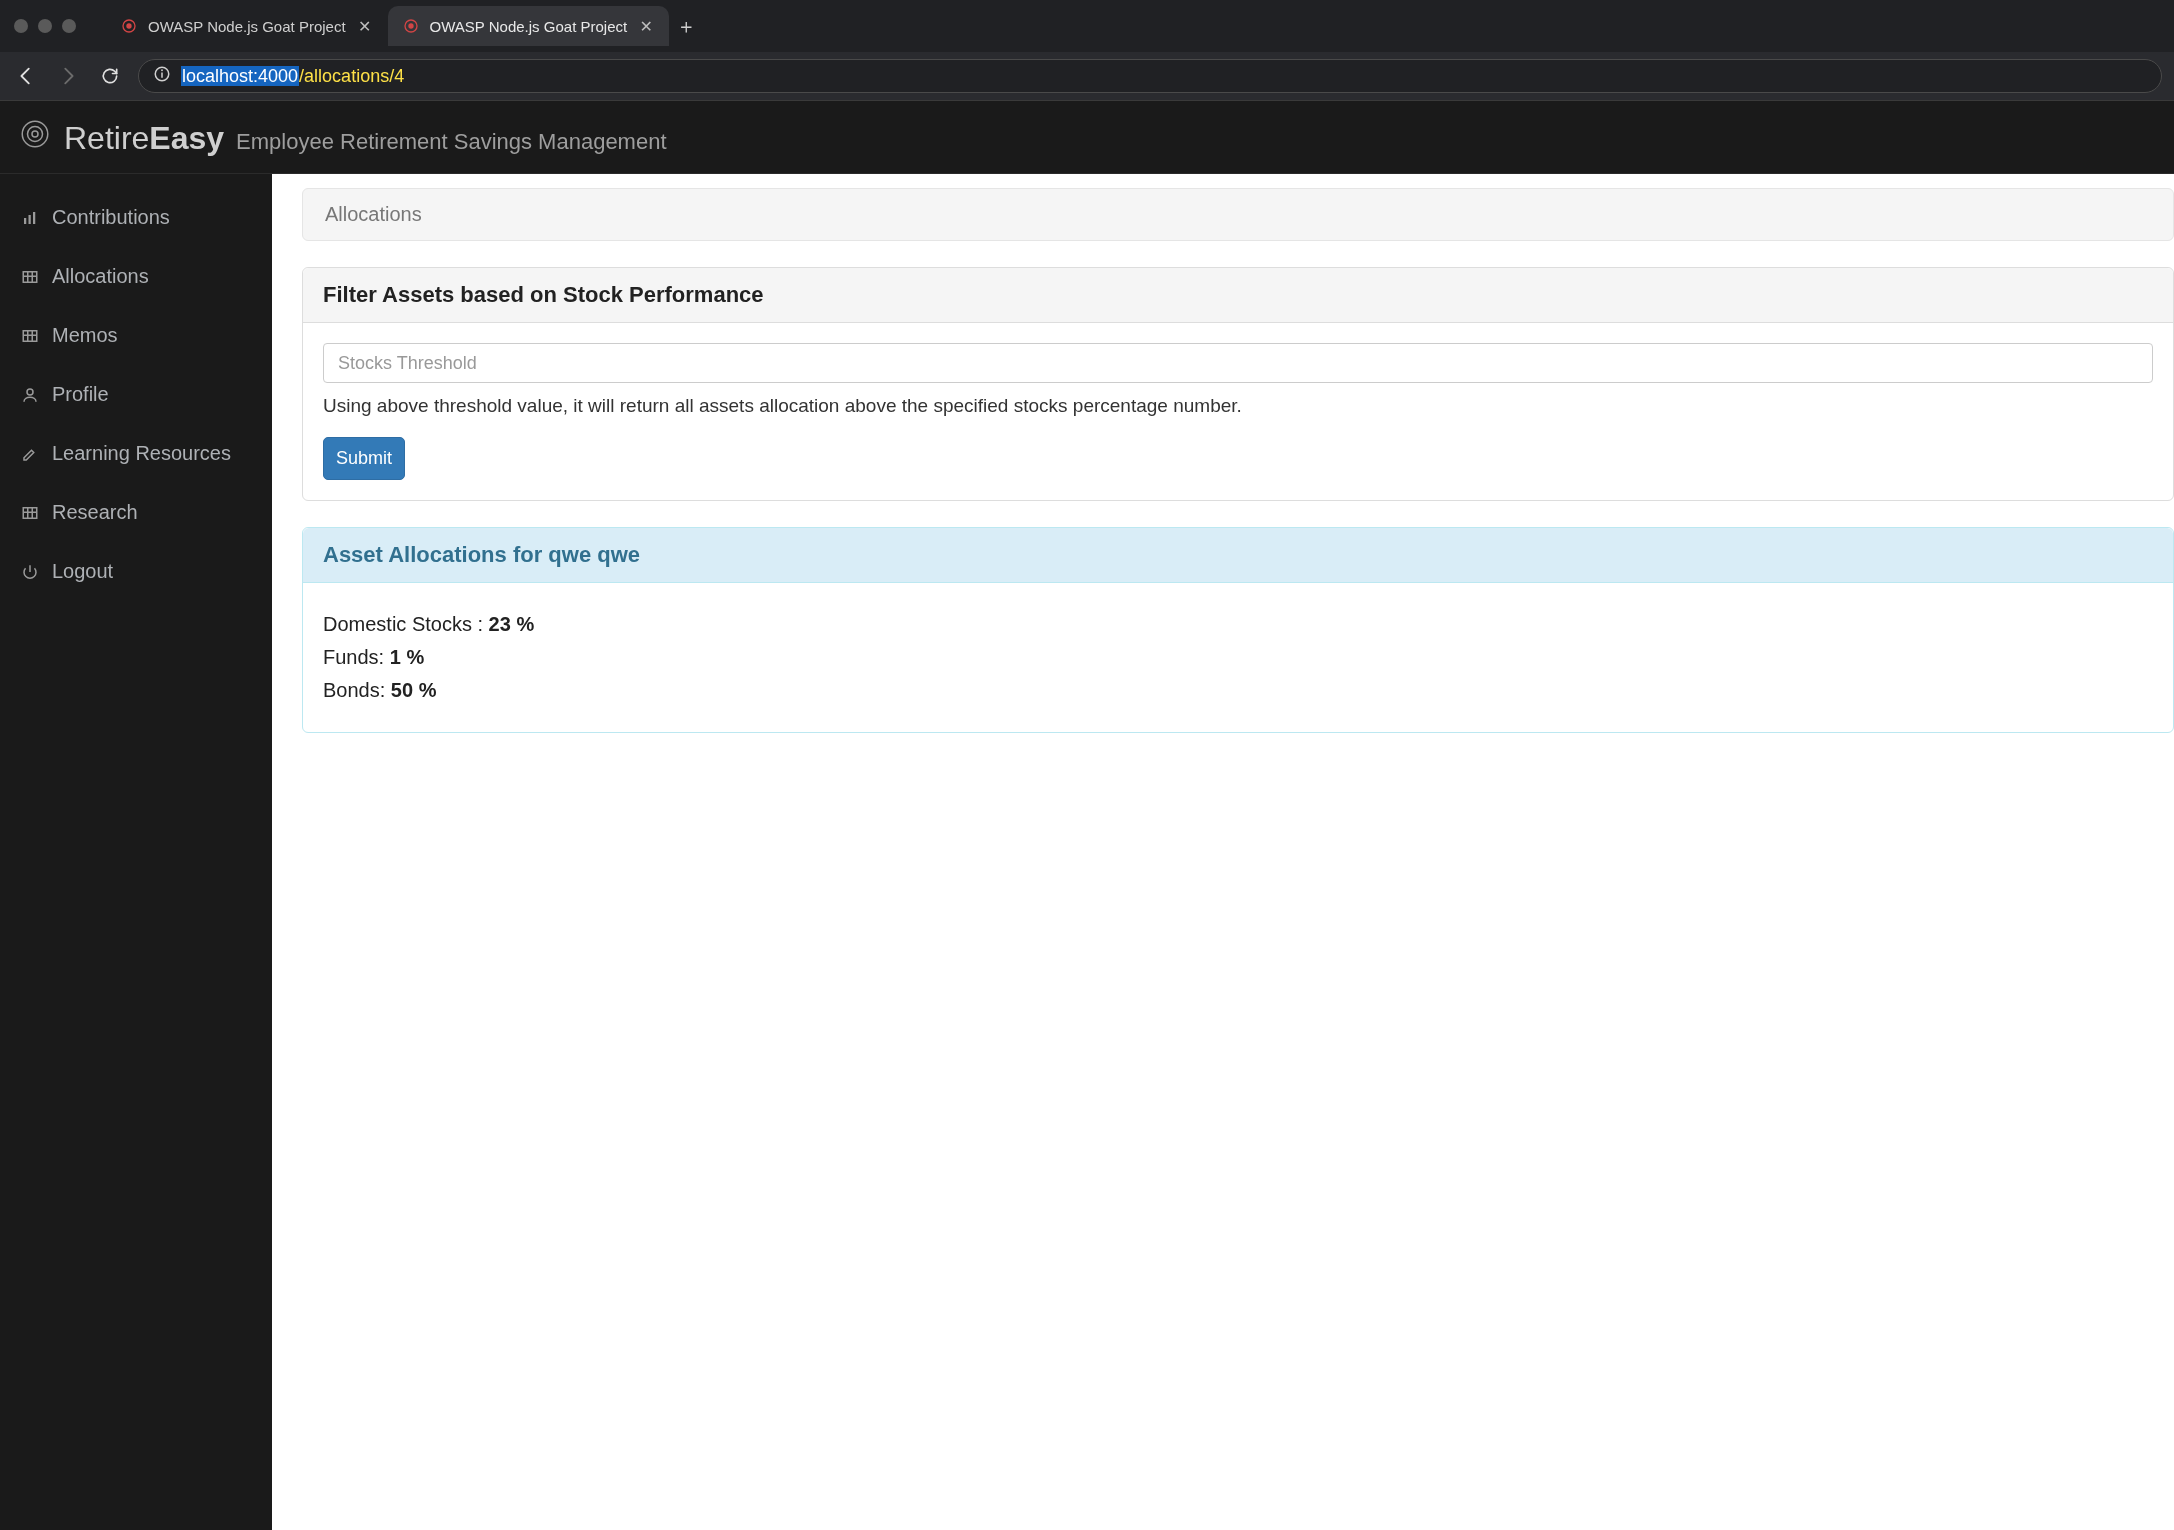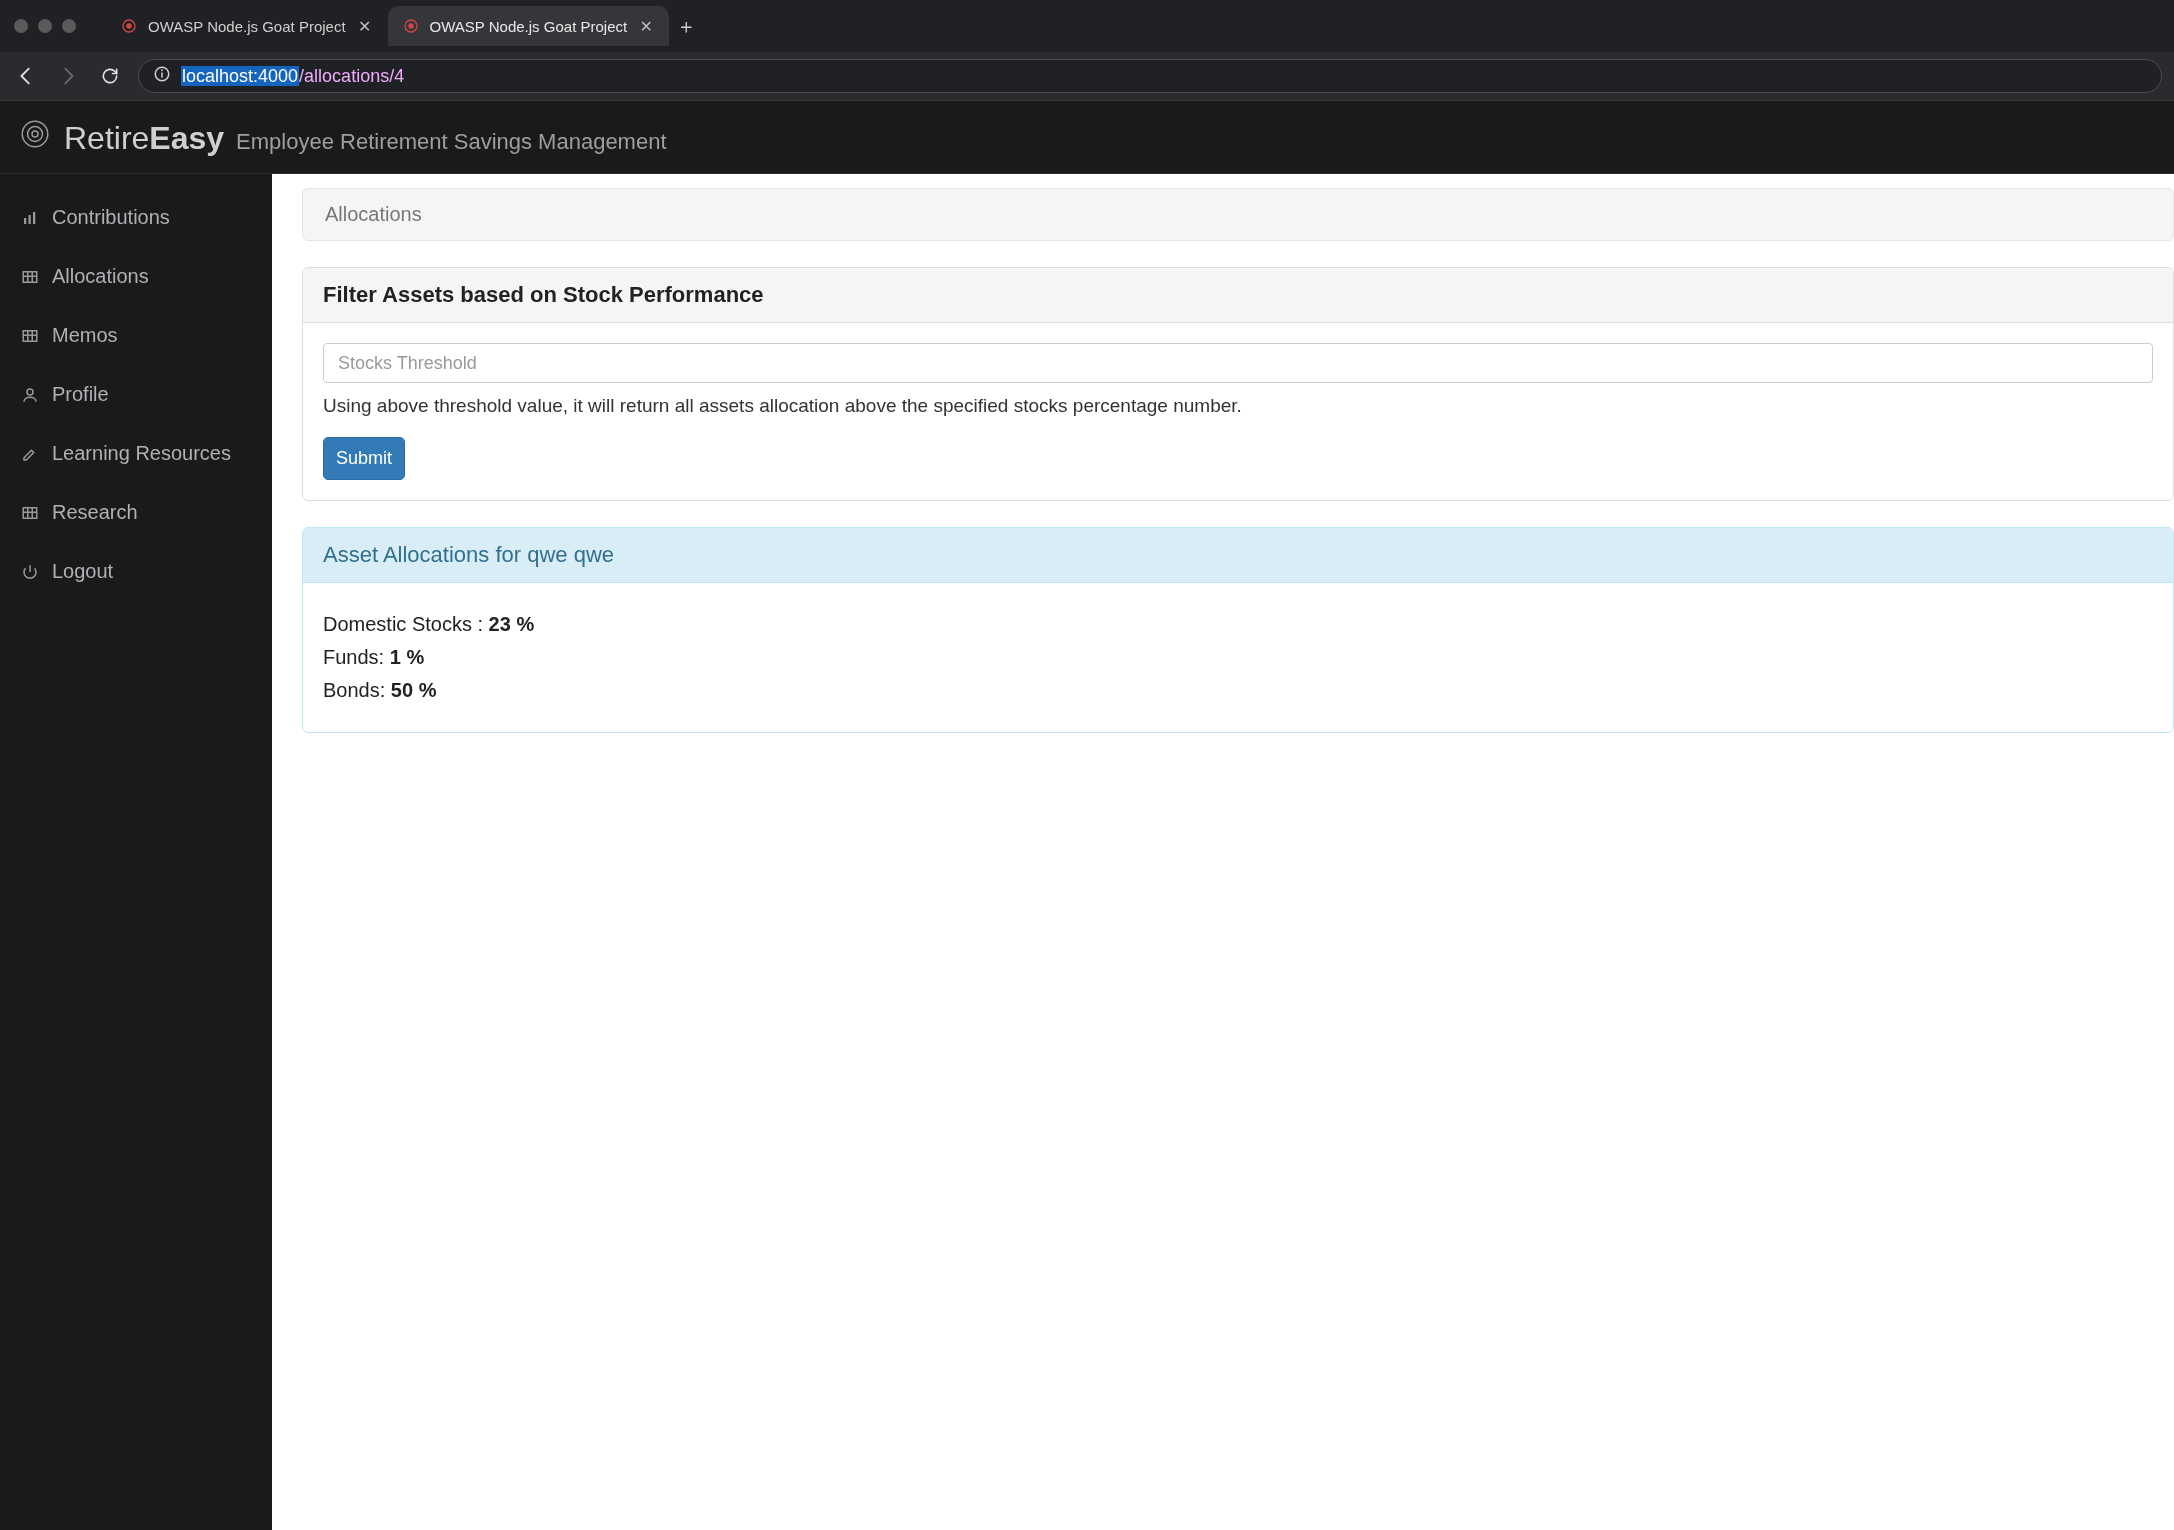--- a/index.html
+++ b/index.html
@@ -85,21 +85,21 @@
     padding: 0 14px;
     gap: 10px;
     font-size: 18px;
     color:#bdbdbd;
   }
   .omnibox .info-icon { color:#cfcfcf; }
   .omnibox .url-host { color:#e8e8e8; }
   .omnibox .url-host.sel {
     background:#1565c0; color:#fff; padding:0 1px;
   }
-  .omnibox .url-path { color:#f0abfc; }
+  .omnibox .url-path { color:#fde047; }
 
   
   .app-header {
     background: #1a1a1a;
     padding: 18px 20px 16px 20px;
     border-bottom: 1px solid #2b2b2b;
   }
   .brand {
     display:flex; align-items:baseline; gap:12px;
   }
@@ -172,21 +172,21 @@
   .panel-body {
     padding: 20px;
   }
   .panel.info {
     border-color:#bce8f1;
   }
   .panel.info .panel-heading {
     background:#d9edf7;
     color:#31708f;
     border-color:#bce8f1;
-    font-weight:400;
+    font-weight:700;
   }
 
   
   .form-input {
     width:100%;
     height:40px;
     border:1px solid #ccc;
     border-radius:4px;
     padding: 0 14px;
     font-size:18px;

